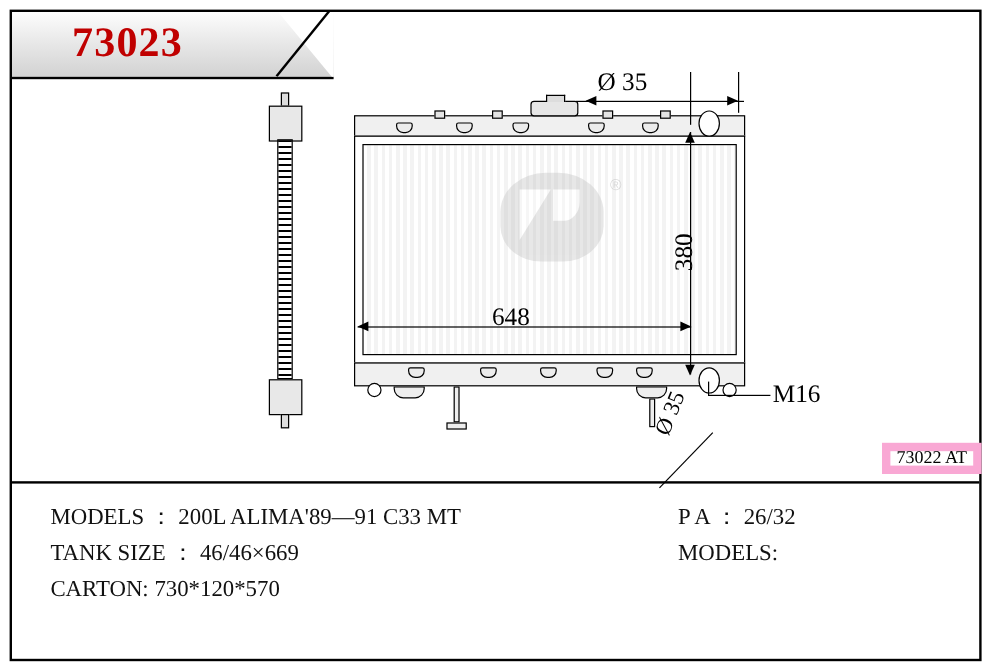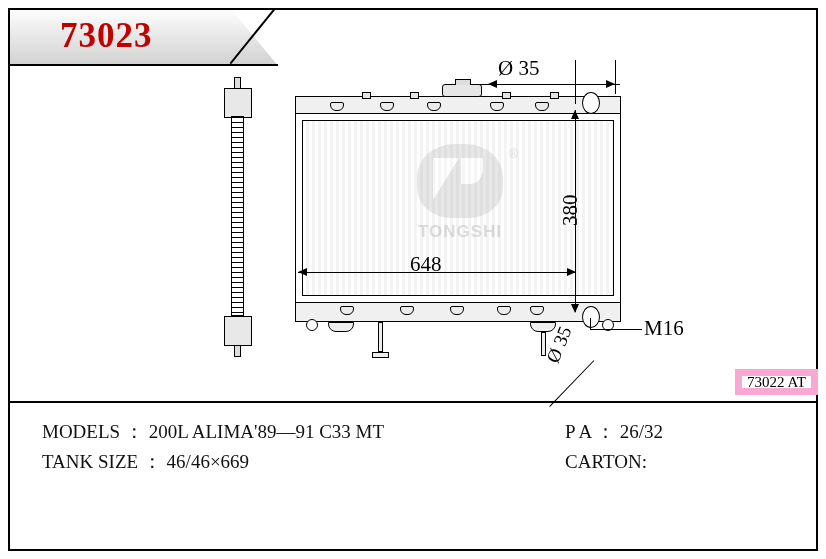--- a/index.html
+++ b/index.html
@@ -452,43 +452,46 @@
 
     <div class="hline" style="left:520px;top:294px;width:64px;transform:rotate(-46deg);transform-origin:right center;"></div>
     <div class="dim diag small" style="left:532px;top:292px;">Ø 35</div>
 
     <div class="hline" style="left:580px;top:263px;width:52px;"></div>
     <div class="vline" style="left:580px;top:252px;height:12px;"></div>
     <div class="dim" style="left:634px;top:250px;">M16</div>
 
     <div class="logo">
       <div class="logo-mark"></div>
-      <div class="logo-text">TONGSHI</div>
       <div class="logo-r">®</div>
     </div>
 
     <div class="codebox">73022 AT</div>
   </div>
 
   <div class="specs">
     <div class="spec-col-left">
       <div class="spec-row">
         <span class="spec-label">MODELS ：</span>
         <span class="spec-value">200L ALIMA'89—91 C33 MT</span>
       </div>
       <div class="spec-row">
         <span class="spec-label">TANK SIZE ：</span>
         <span class="spec-value">46/46×669</span>
       </div>
+      <div class="spec-row">
+        <span class="spec-label">CARTON:</span>
+        <span class="spec-value">730*120*570</span>
+      </div>
     </div>
     <div class="spec-col-right">
       <div class="spec-row">
         <span class="spec-label">P A ：</span>
         <span class="spec-value">26/32</span>
       </div>
       <div class="spec-row">
-        <span class="spec-label">CARTON:</span>
+        <span class="spec-label">MODELS:</span>
         <span class="spec-value"></span>
       </div>
     </div>
   </div>
 
 </div>
 
 </body></html>

